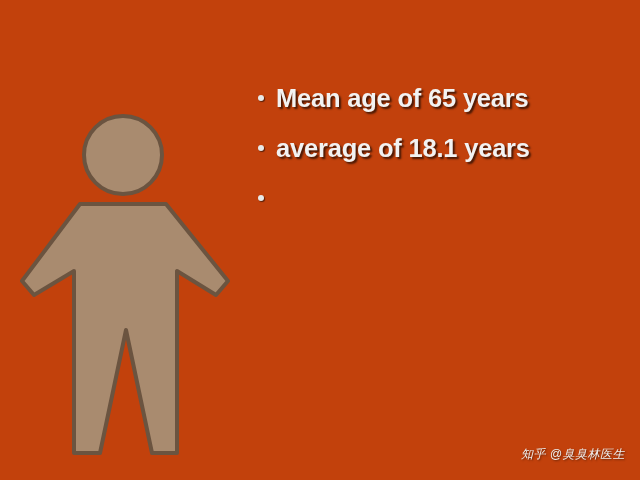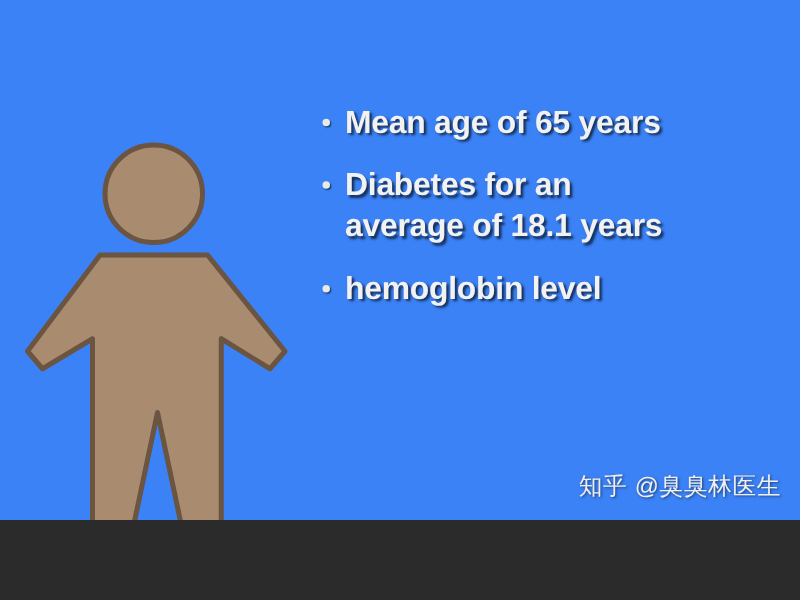--- a/index.html
+++ b/index.html
@@ -3,22 +3,22 @@
 <meta charset="utf-8">
 <style>
   html, body {
     margin: 0;
     padding: 0;
     background: #2b2b2b;
   }
   #slide {
     position: relative;
     width: 640px;
-    height: 416px;
-    background: #3b82f6;
+    height: 480px;
+    background: #c2410c;
     overflow: hidden;
     font-family: "Liberation Sans", sans-serif;
   }
 
   
   #person-figure {
     position: absolute;
     left: 0px;
     top: 60px;
     width: 250px;
@@ -68,26 +68,27 @@
     white-space: nowrap;
     text-shadow: 2px 2px 2px rgba(0,0,0,0.65);
   }
 
   
   #watermark {
     position: absolute;
     right: 15px;
     bottom: 15px;
     color: #efefef;
-    font-size: 19px;
+    font-size: 12px;
     font-weight: normal;
     line-height: 22px;
     letter-spacing: 0.5px;
     white-space: nowrap;
     text-shadow: 1px 1px 2px rgba(0,0,0,0.5);
+    font-style: italic;
   }
 </style>
 </head>
 <body>
 
 <div id="slide">
 
   <div id="person-figure">
     <svg viewBox="0 0 250 420" xmlns="http://www.w3.org/2000/svg" aria-hidden="true">
       <g>
@@ -119,31 +120,29 @@
       <div class="bullet-lines">
         <div class="bullet-line">Mean age of 65 years</div>
       </div>
     </div>
 
     <div class="bullet-item">
       <span class="bullet-marker">
           <i></i>
         </span>
       <div class="bullet-lines">
-        <div class="bullet-line">Diabetes for an</div>
         <div class="bullet-line">average of 18.1 years</div>
       </div>
     </div>
 
     <div class="bullet-item">
       <span class="bullet-marker">
           <i></i>
         </span>
       <div class="bullet-lines">
-        <div class="bullet-line">hemoglobin level</div>
       </div>
     </div>
 
   </div>
 
   <div id="watermark">知乎 @臭臭林医生</div>
 
 </div>
 
 </body></html>

